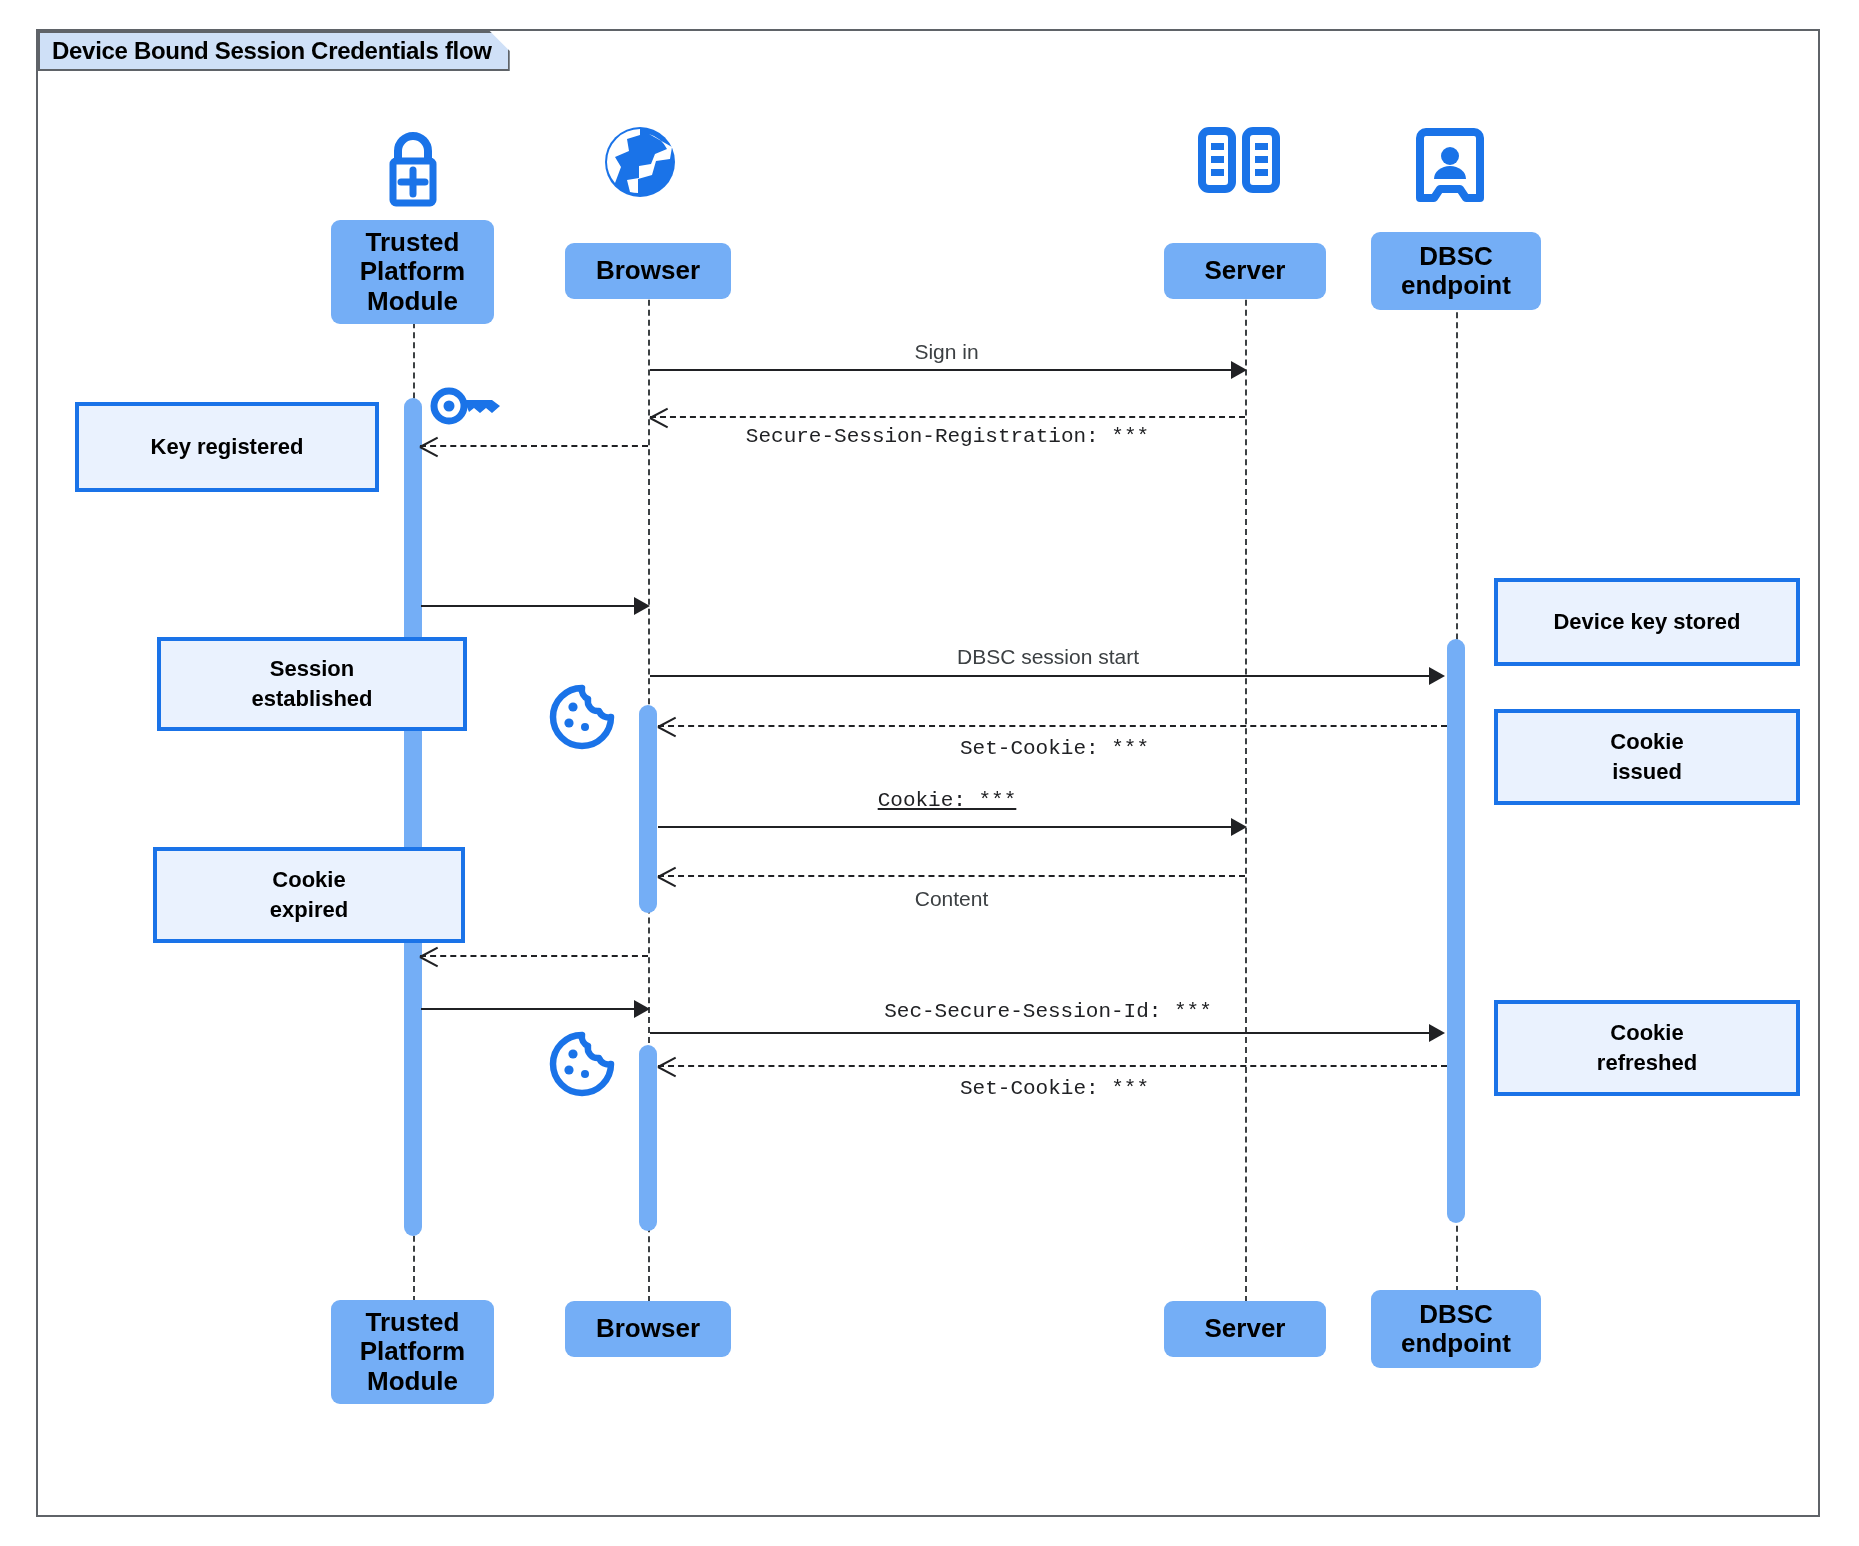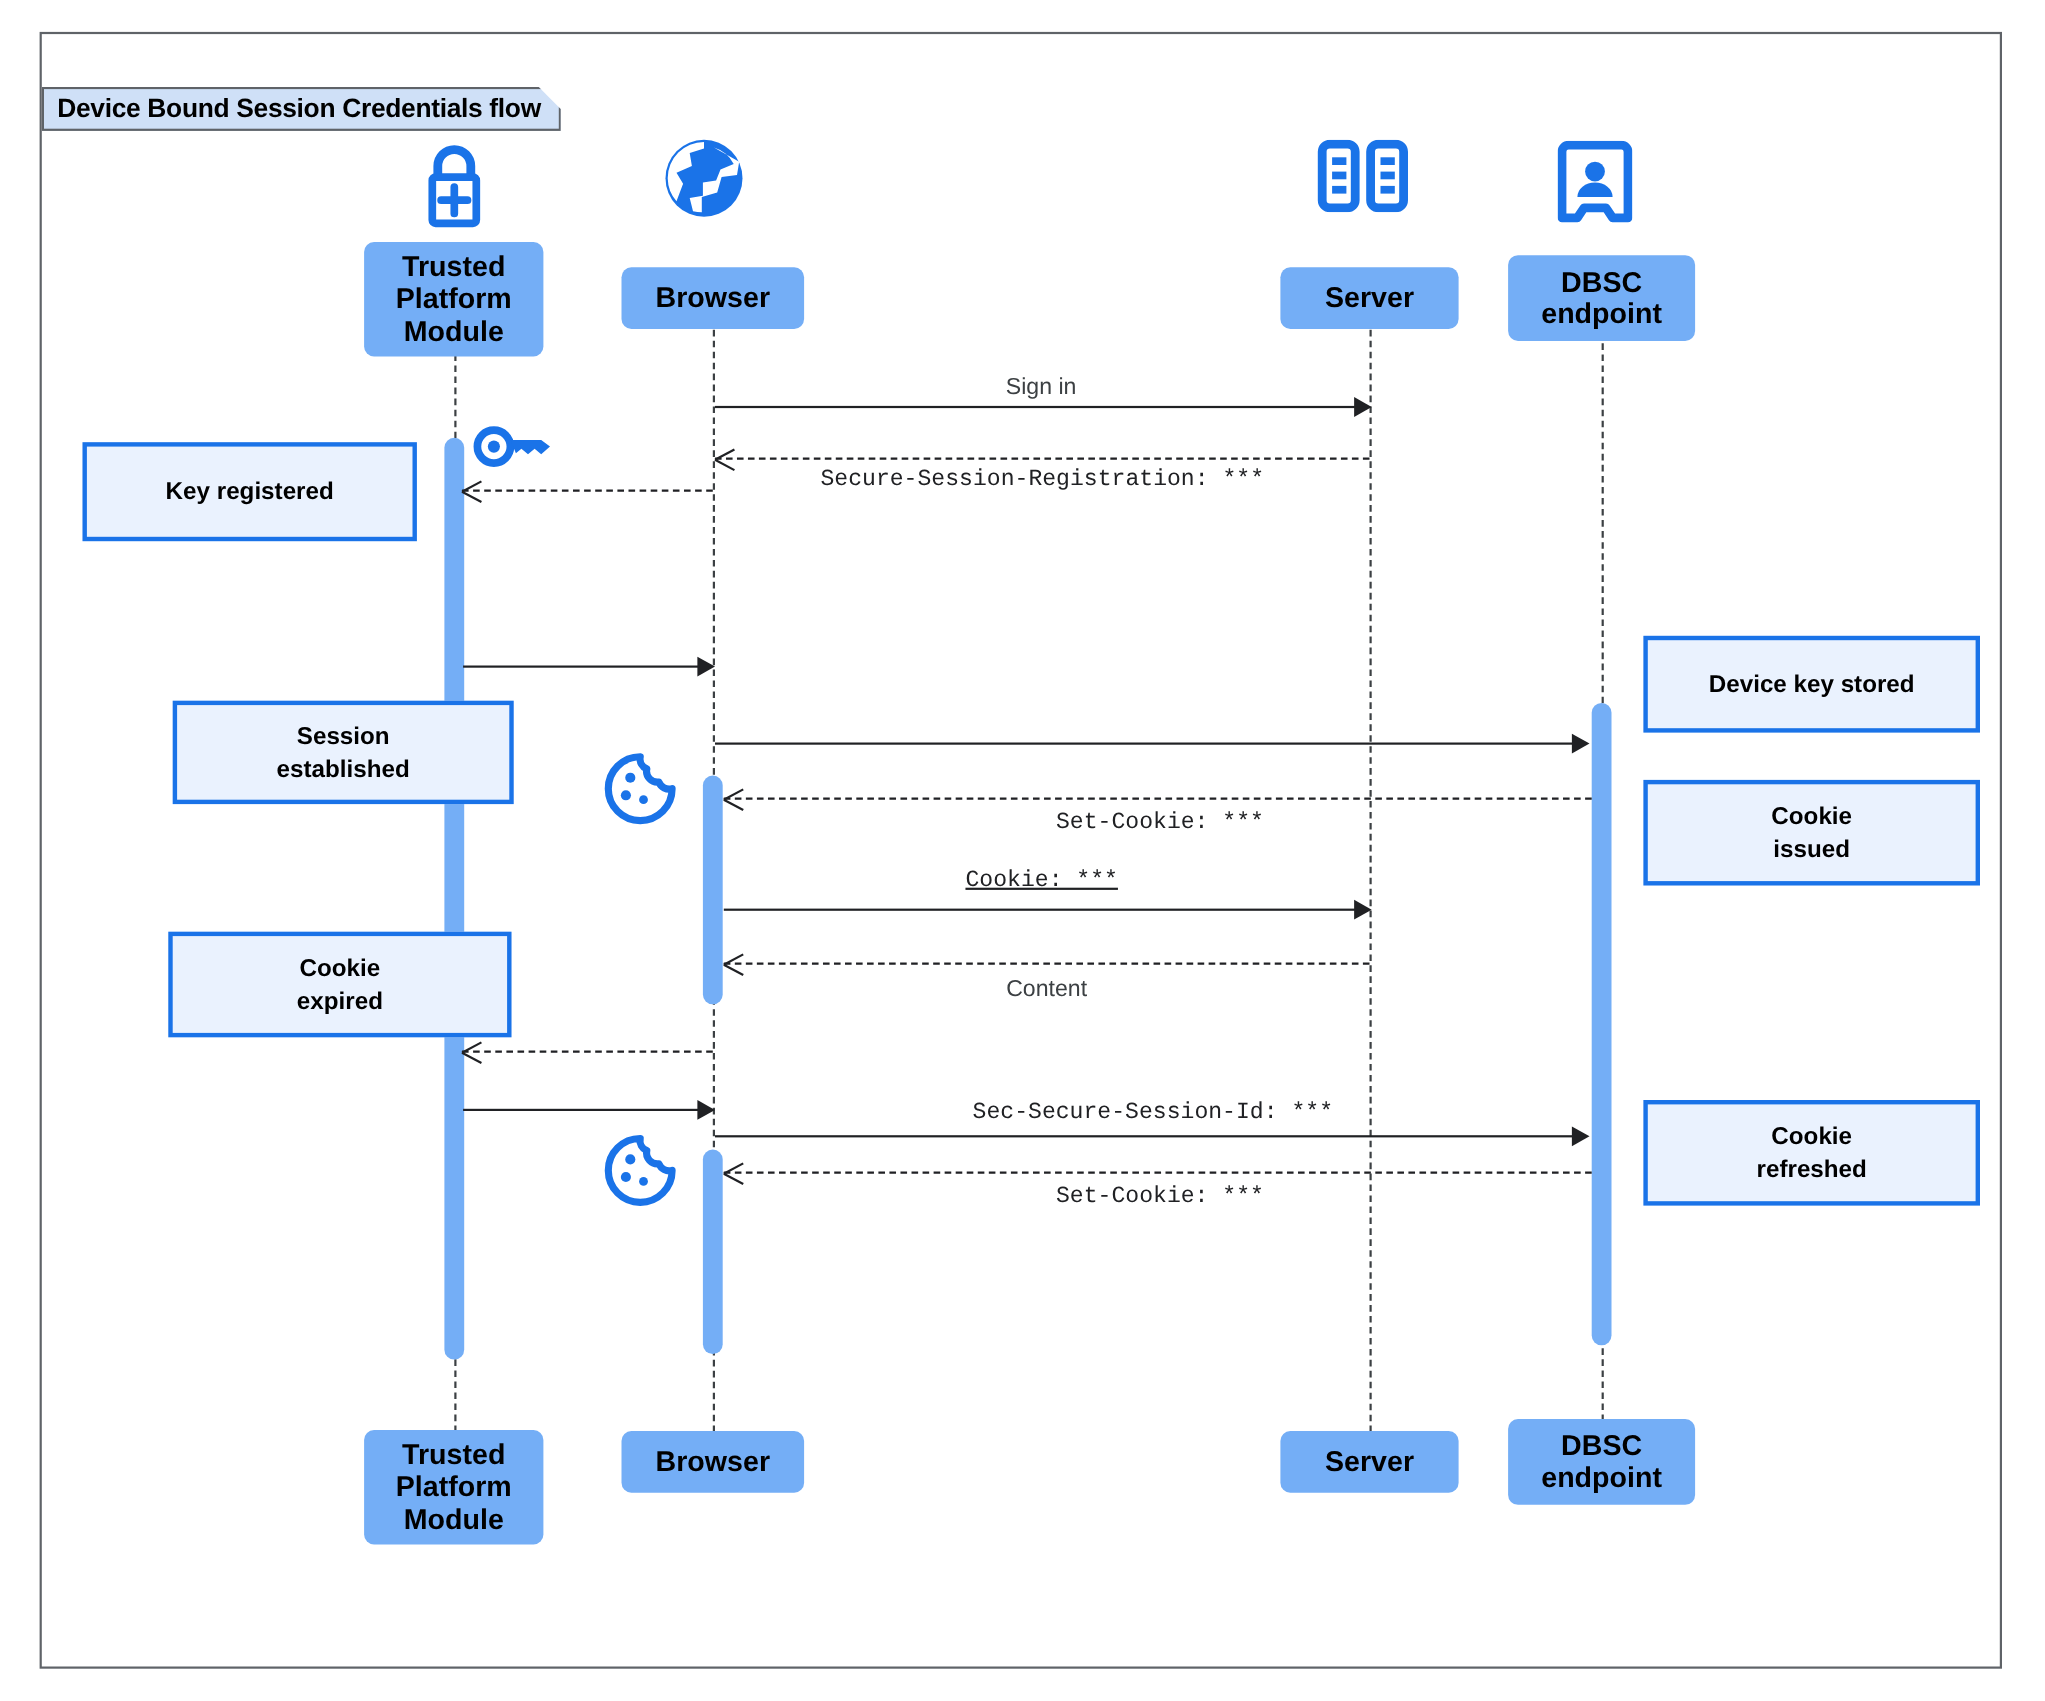--- a/index.html
+++ b/index.html
@@ -5,21 +5,21 @@
   html,body{margin:0;padding:0;background:#fff;}
   body{font-family:"Liberation Sans", sans-serif;}
   #root{position:relative;width:1859px;height:1546px;background:#ffffff;overflow:hidden;}
 
   .frame{position:absolute;left:36px;top:29px;width:1784px;height:1488px;
          border:2px solid #5f6368;background:#ffffff;box-sizing:border-box;}
 
   .frame-tab{position:absolute;left:38px;top:31px;height:40px;
              background:#cfe0f7;border:2px solid #5f6368;box-sizing:border-box;
              display:flex;align-items:center;padding:0 16px 0 12px;
-             clip-path:polygon(0 0, calc(100% - 20px) 0, 100% 50%, 100% 100%, 0 100%);margin-top:48px;}
+             clip-path:polygon(0 0, calc(100% - 20px) 0, 100% 50%, 100% 100%, 0 100%);}
   .frame-tab-label{font-size:24px;font-weight:bold;color:#000;white-space:nowrap;
                    font-family:"Liberation Sans", sans-serif;letter-spacing:-0.3px;}
 
   
   .lifeline{position:absolute;width:0;border-left:2px dashed #3c4043;}
 
   
   .pbox{position:absolute;background:#74aef6;border-radius:9px;
         display:flex;align-items:center;justify-content:center;text-align:center;
         font-weight:bold;font-size:26px;color:#000;line-height:1.12;
@@ -148,20 +148,21 @@
   <div class="msg-line dashed" style="left:650px;top:416px;width:595px;"></div>
   <div class="arrow-l-open" style="left:650px;top:417px;"></div>
   <div class="msg-label mono" style="left:650px;top:425px;width:595px;">Secure-Session-Registration: ***</div>
 
   <div class="msg-line dashed" style="left:420px;top:445px;width:228px;"></div>
   <div class="arrow-l-open" style="left:420px;top:446px;"></div>
 
   <div class="msg-line solid" style="left:421px;top:605px;width:215px;"></div>
   <div class="arrowhead arrow-r-solid" style="left:634px;top:597px;"></div>
 
+  <div class="msg-label" style="left:650px;top:645px;width:796px;">DBSC session start</div>
   <div class="msg-line solid" style="left:650px;top:675px;width:780px;"></div>
   <div class="arrowhead arrow-r-solid" style="left:1429px;top:667px;"></div>
 
   <div class="msg-line dashed" style="left:658px;top:725px;width:789px;"></div>
   <div class="arrow-l-open" style="left:658px;top:726px;"></div>
   <div class="msg-label mono" style="left:660px;top:737px;width:789px;">Set-Cookie: ***</div>
 
   <div class="msg-label mono" style="left:658px;top:789px;width:578px;text-decoration:underline;">Cookie: ***</div>
   <div class="msg-line solid" style="left:658px;top:826px;width:575px;"></div>
   <div class="arrowhead arrow-r-solid" style="left:1231px;top:818px;"></div>

